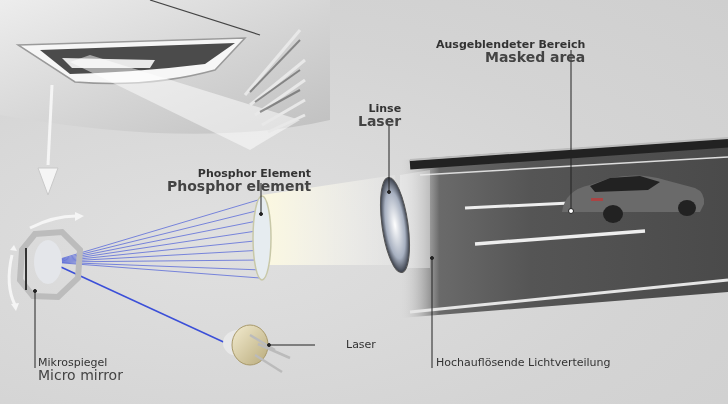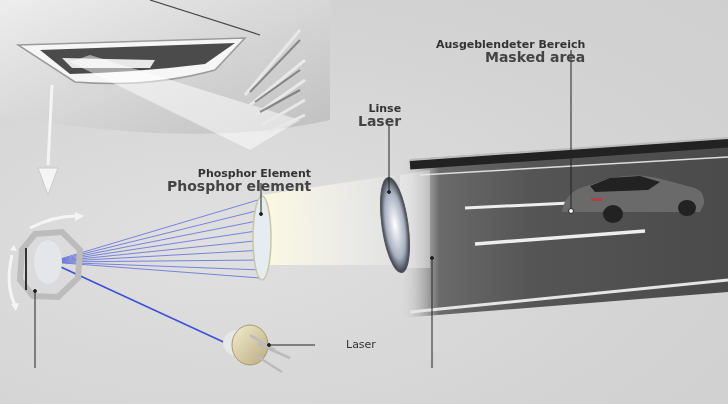--- a/index.html
+++ b/index.html
@@ -148,19 +148,24 @@
     <div class="de">Phosphor Element</div>
     <div class="en">Phosphor element</div>
   </div>
 
   <div class="label right" style="left:358px;top:102px;">
     <div class="de">Linse</div>
     <div class="en">Laser</div>
   </div>
 
   <div class="label" style="left:436px;top:356px;">
+    <div class="de">Hochauflösende Lichtverteilung</div>
   </div>
 
+  <div class="label" style="left:38px;top:356px;">
+    <div class="de">Mikrospiegel</div>
+    <div class="en">Micro mirror</div>
+  </div>
 
   <div class="label" style="left:318px;top:338px;margin-left:28px;">
     <div class="de">Laser</div>
   </div>
 </div>
 
 </body></html>

